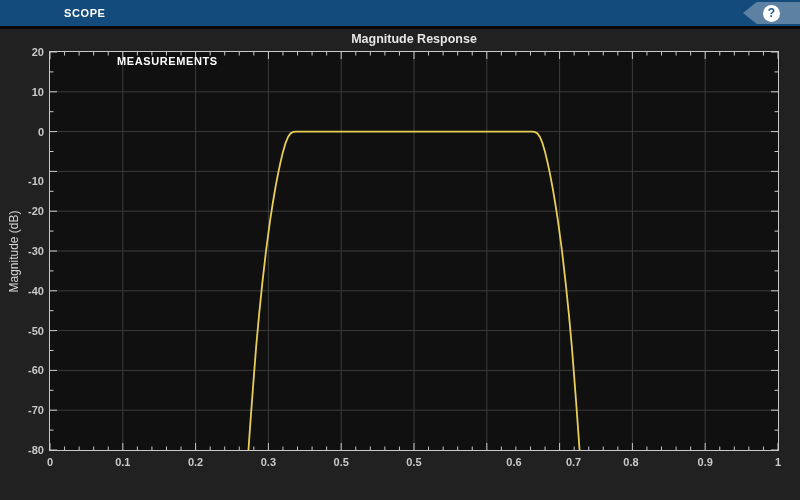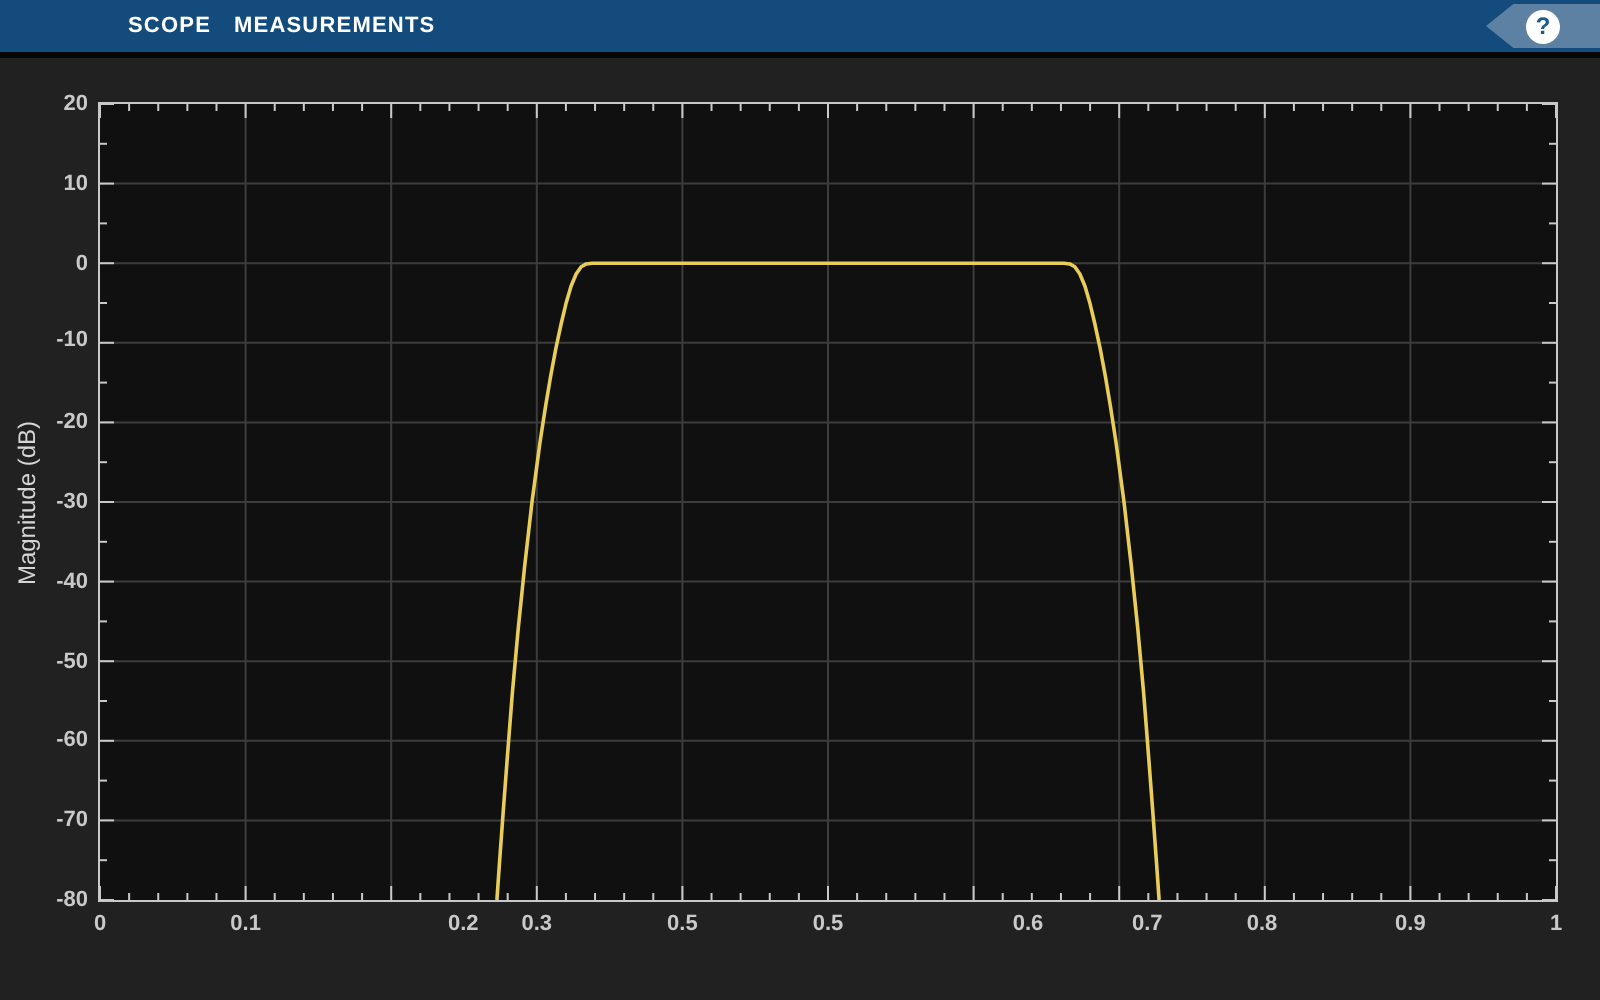--- a/index.html
+++ b/index.html
@@ -17,21 +17,21 @@
   .toolstrip-divider{
     position:absolute;left:0;top:26px;width:800px;height:3px;
     background:#070707;z-index:5;
   }
   .tab{
     position:absolute;top:0;height:26px;line-height:26px;
     color:#ffffff;font-size:11px;font-weight:600;letter-spacing:0.6px;
     cursor:default;
   }
   .tab-scope{left:64px;}
-  .tab-measurements{left:117px;}
+  .tab-measurements{left:117px;margin-top:48px;}
   .help-badge{
     position:absolute;top:2px;right:0;width:57px;height:22px;
     background:#5d81a3;
     clip-path:polygon(0 50%, 24% 0, 100% 0, 100% 100%, 24% 100%);
     z-index:6;
   }
   .help-circle{
     position:absolute;left:20px;top:2.5px;width:17px;height:17px;
     background:#ffffff;border-radius:50%;
     display:flex;align-items:center;justify-content:center;
@@ -70,20 +70,21 @@
 <div class="toolstrip" style="background: rgb(19, 75, 124);">
   <div class="tab tab-scope">SCOPE</div>
   <div class="tab tab-measurements">MEASUREMENTS</div>
 </div>
 <div class="toolstrip-divider"></div>
 <div class="help-badge" style="background: rgb(93, 129, 163);">
   <div class="help-circle" style="background: rgb(255, 255, 255); color: rgb(28, 90, 138);">?</div>
 </div>
 
 <div class="figure" id="figure">
+  <div class="plot-title" style="color: rgb(230, 230, 230);">Magnitude Response</div>
   <div class="axes" id="axes" style="background: rgb(16, 16, 16); border-color: rgb(201, 201, 201);">
       <svg width="728" height="398" viewBox="0 0 728 398">
         <line x1="72.8" y1="0" x2="72.8" y2="398" stroke="#3c3c3c" stroke-width="1"></line>
         <line x1="145.6" y1="0" x2="145.6" y2="398" stroke="#3c3c3c" stroke-width="1"></line>
         <line x1="218.4" y1="0" x2="218.4" y2="398" stroke="#3c3c3c" stroke-width="1"></line>
         <line x1="291.2" y1="0" x2="291.2" y2="398" stroke="#3c3c3c" stroke-width="1"></line>
         <line x1="364" y1="0" x2="364" y2="398" stroke="#3c3c3c" stroke-width="1"></line>
         <line x1="436.8" y1="0" x2="436.8" y2="398" stroke="#3c3c3c" stroke-width="1"></line>
         <line x1="509.59999999999997" y1="0" x2="509.59999999999997" y2="398" stroke="#3c3c3c" stroke-width="1"></line>
         <line x1="582.4" y1="0" x2="582.4" y2="398" stroke="#3c3c3c" stroke-width="1"></line>
@@ -240,33 +241,33 @@
         <line x1="0" y1="19.900000000000002" x2="3.5" y2="19.900000000000002" stroke="#c9c9c9" stroke-width="1"></line>
         <line x1="728" y1="19.900000000000002" x2="724.5" y2="19.900000000000002" stroke="#c9c9c9" stroke-width="1"></line>
         <line x1="0" y1="0" x2="7" y2="0" stroke="#c9c9c9" stroke-width="1"></line>
         <line x1="728" y1="0" x2="721" y2="0" stroke="#c9c9c9" stroke-width="1"></line>
         <polyline points="198.45,398.00 199.84,378.10 201.58,354.22 203.69,326.36 206.17,294.52 209.08,262.68 212.36,230.84 216.00,199.00 220.00,169.15 222.77,151.24 225.32,136.12 227.86,122.58 230.41,110.64 232.96,99.90 235.51,91.14 238.06,84.97 240.60,81.39 243.15,79.96 246.06,79.64 251.16,79.60 364.00,79.60 476.84,79.60 481.94,79.64 484.85,79.96 487.40,81.39 489.94,84.97 492.49,91.14 495.04,99.90 497.59,110.64 500.14,122.58 502.68,136.12 505.23,151.24 508.00,169.15 512.00,199.00 515.64,230.84 518.92,262.68 521.83,294.52 524.31,326.36 526.42,354.22 528.16,378.10 529.55,398.00" fill="none" stroke="#e8ce58" stroke-width="1.8" stroke-linejoin="round"></polyline>
       </svg>
     </div>
   <div class="y-axis-label">Magnitude (dB)</div>
 <div class="xtick-label" style="left: 50px;">0</div>
     <div class="xtick-label" style="left: 122.8px;">0.1</div>
-    <div class="xtick-label" style="left: 195.6px; margin-left: 36px;">0.2</div>
+    <div class="xtick-label" style="left: 195.6px;">0.2</div>
     <div class="xtick-label" style="left: 268.4px;">0.3</div>
     <div class="xtick-label" style="left: 341.2px;">0.5</div>
     <div class="xtick-label" style="left: 414px;">0.5</div>
     <div class="xtick-label" style="left: 514px;">0.6</div>
     <div class="xtick-label" style="left: 559.6px; margin-left: 14px;">0.7</div>
     <div class="xtick-label" style="left: 631px;">0.8</div>
     <div class="xtick-label" style="left: 705.2px;">0.9</div>
     <div class="xtick-label" style="left: 778px;">1</div>
     <div class="ytick-label" style="left: 4px; top: 23px;">20</div>
     <div class="ytick-label" style="left: 4px; top: 62.8px;">10</div>
     <div class="ytick-label" style="left: 4px; top: 102.6px;">0</div>
-    <div class="ytick-label" style="left: 4px; top: 141px;">-10</div>
+    <div class="ytick-label" style="left: 4px; top: 152px;">-10</div>
     <div class="ytick-label" style="left: 4px; top: 182.2px;">-20</div>
     <div class="ytick-label" style="left: 4px; top: 222px;">-30</div>
     <div class="ytick-label" style="left: 4px; top: 261.8px;">-40</div>
     <div class="ytick-label" style="left: 4px; top: 301.6px;">-50</div>
     <div class="ytick-label" style="left: 4px; top: 341.4px;">-60</div>
     <div class="ytick-label" style="left: 4px; top: 381.2px;">-70</div>
     <div class="ytick-label" style="left: 4px; top: 421px;">-80</div>
   </div>
 
 </body></html>

